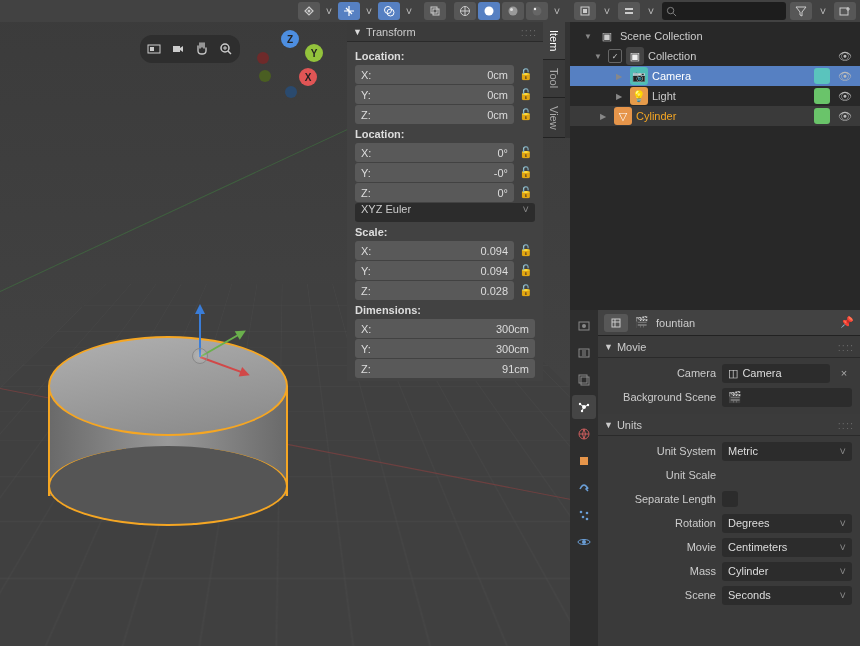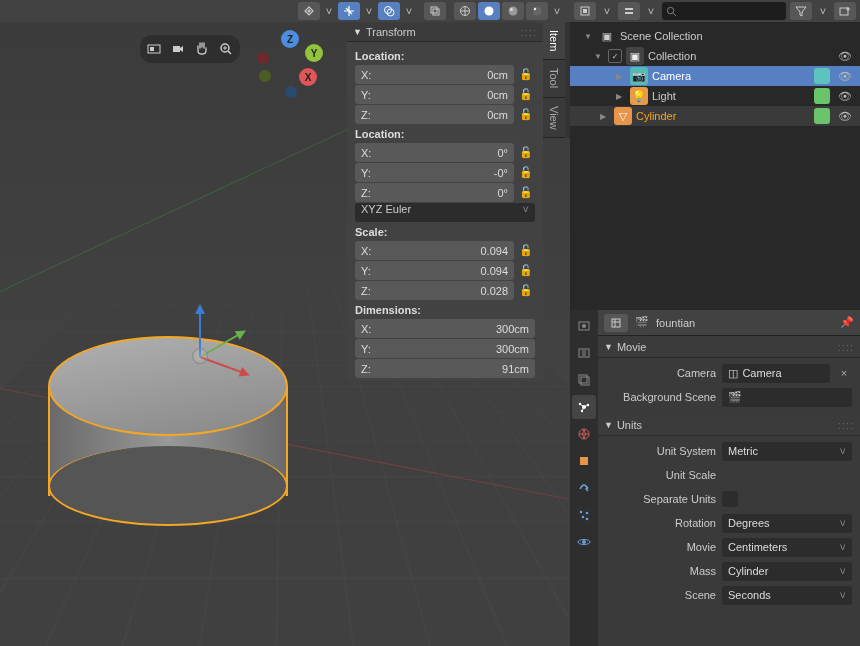--- a/index.html
+++ b/index.html
@@ -516,21 +516,21 @@
             <div class="pm-label">Unit System</div>
             <div class="pm-input dark">
                 <span>Metric</span>
                 <span class="chev">˅</span>
               </div>
           </div>
           <div class="pm-row">
             <div class="pm-label">Unit Scale</div>
           </div>
           <div class="pm-row">
-            <div class="pm-label">Separate Units</div>
+            <div class="pm-label">Separate Length</div>
             <div class="pm-check"></div>
             <div style="flex:1"></div>
           </div>
           <div class="pm-row">
             <div class="pm-label">Rotation</div>
             <div class="pm-input dark">
                 <span>Degrees</span>
                 <span class="chev">˅</span>
               </div>
           </div>

